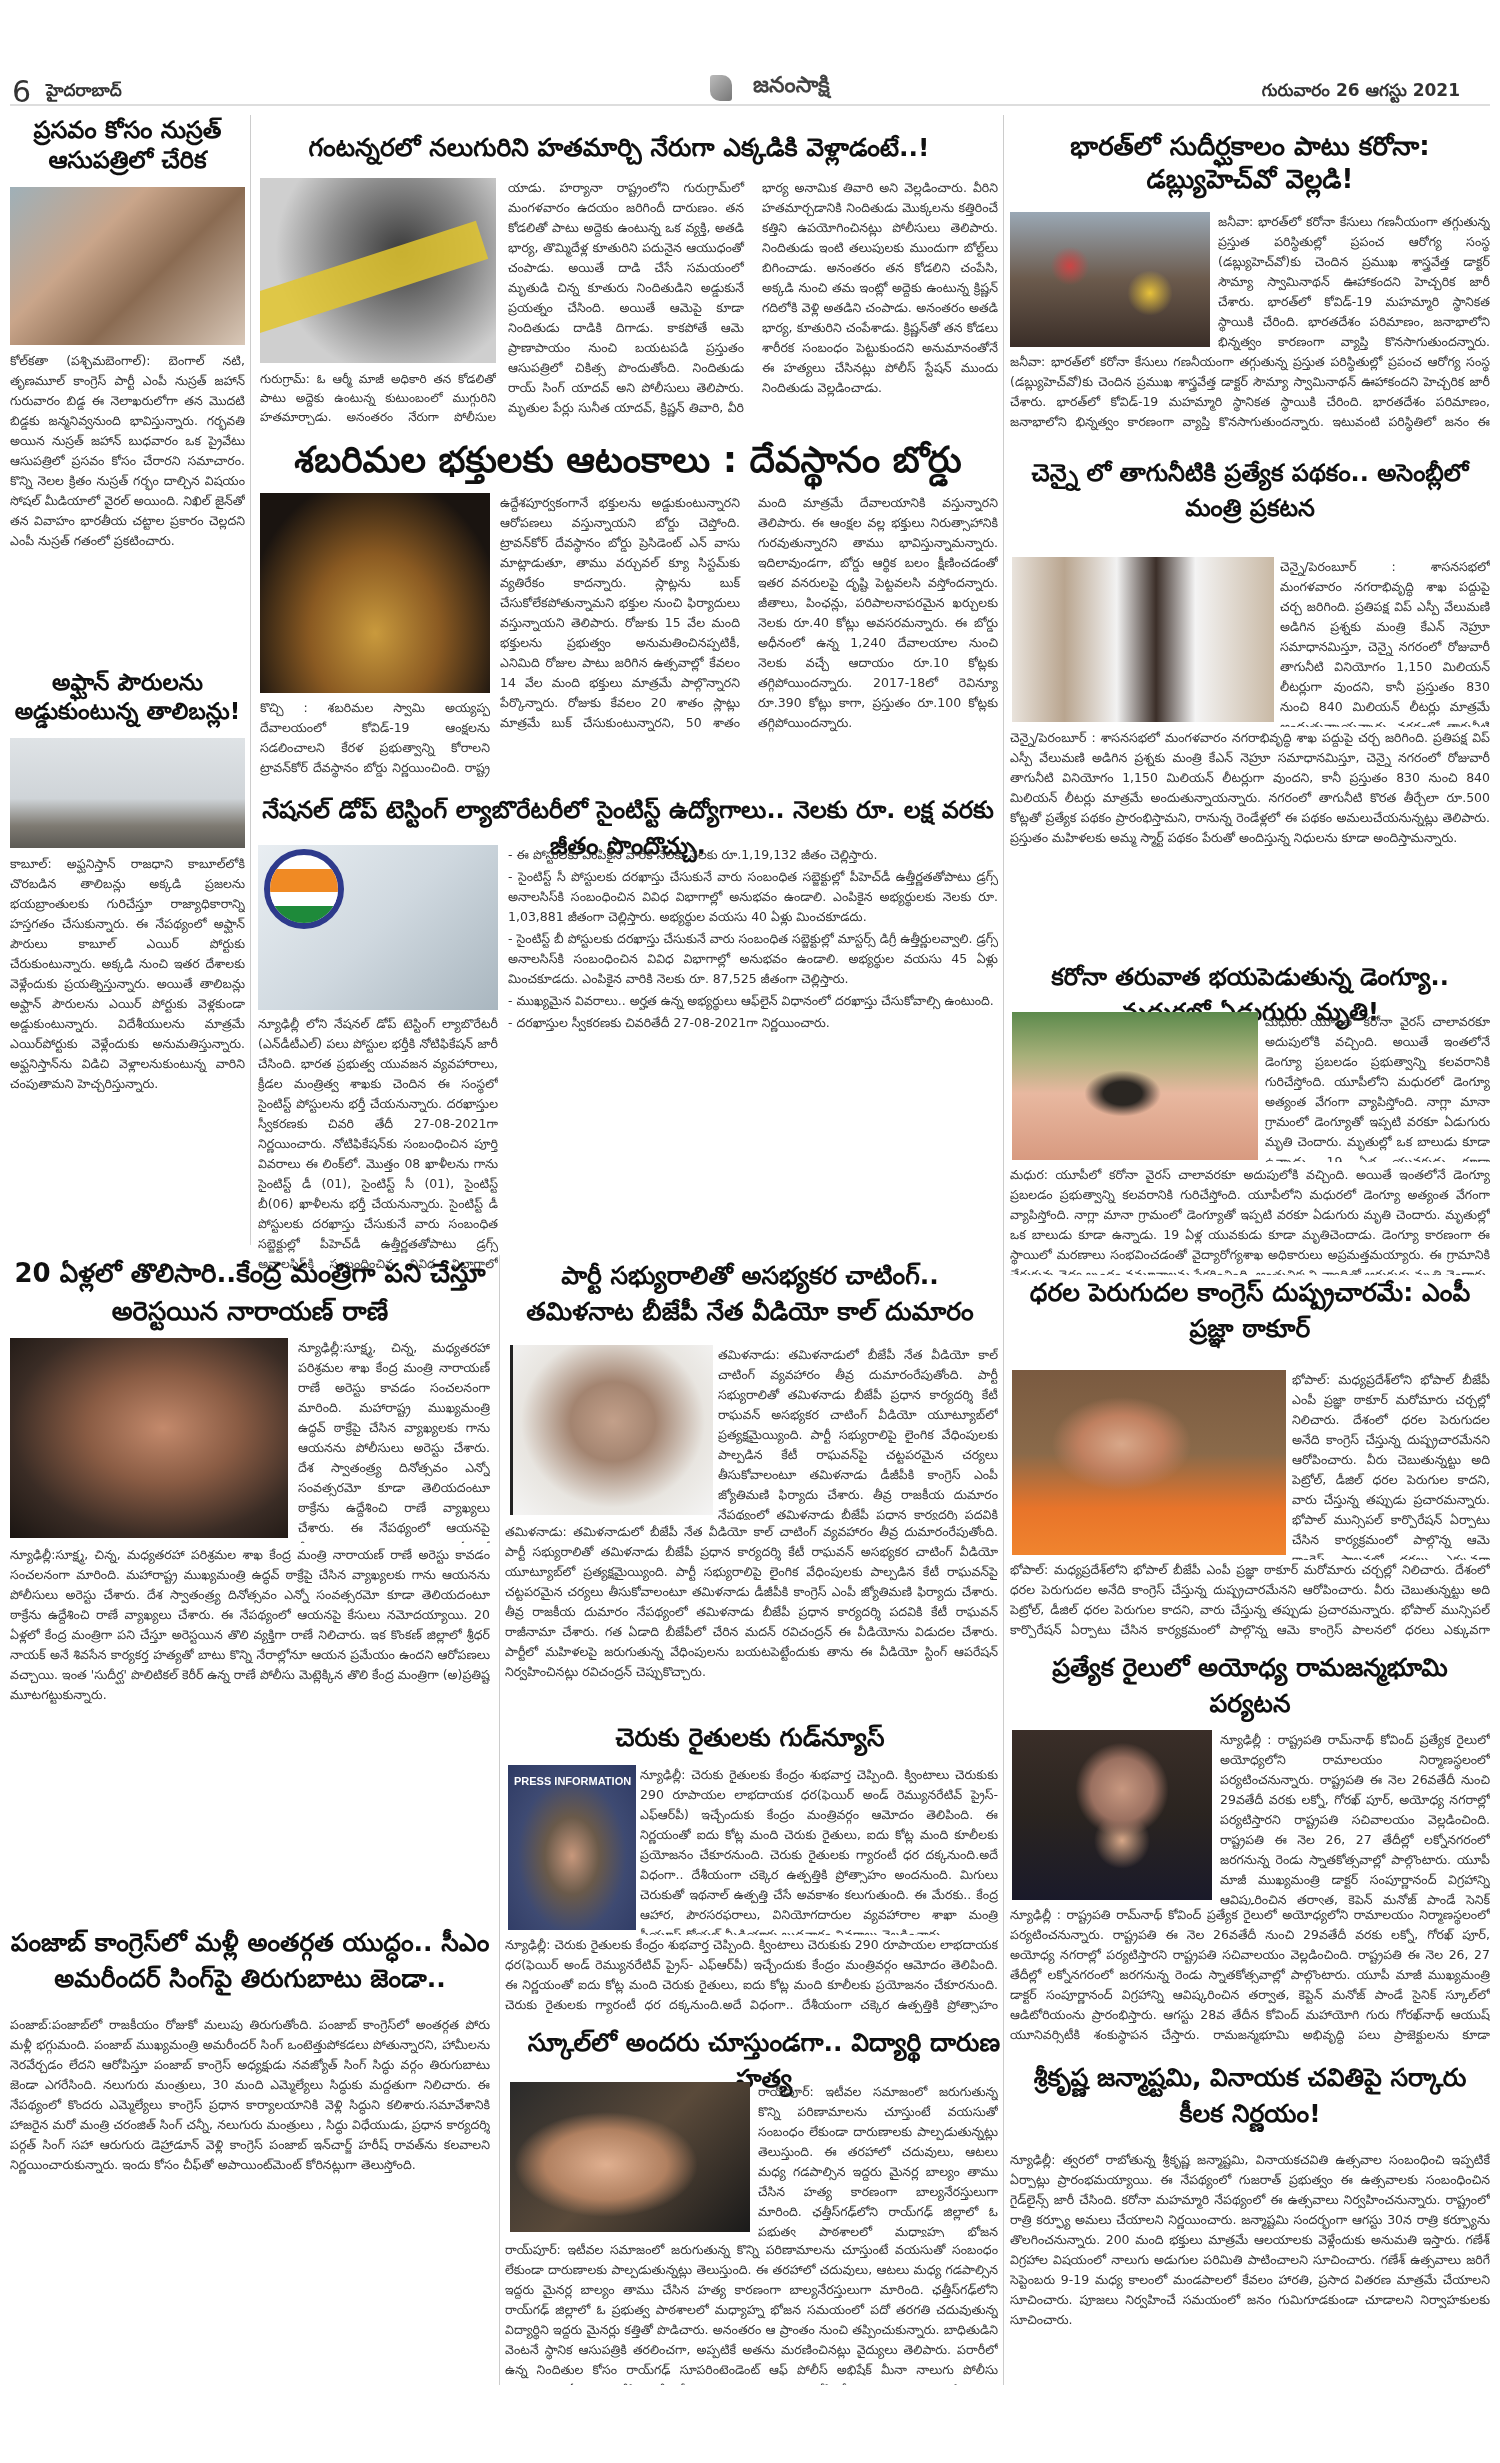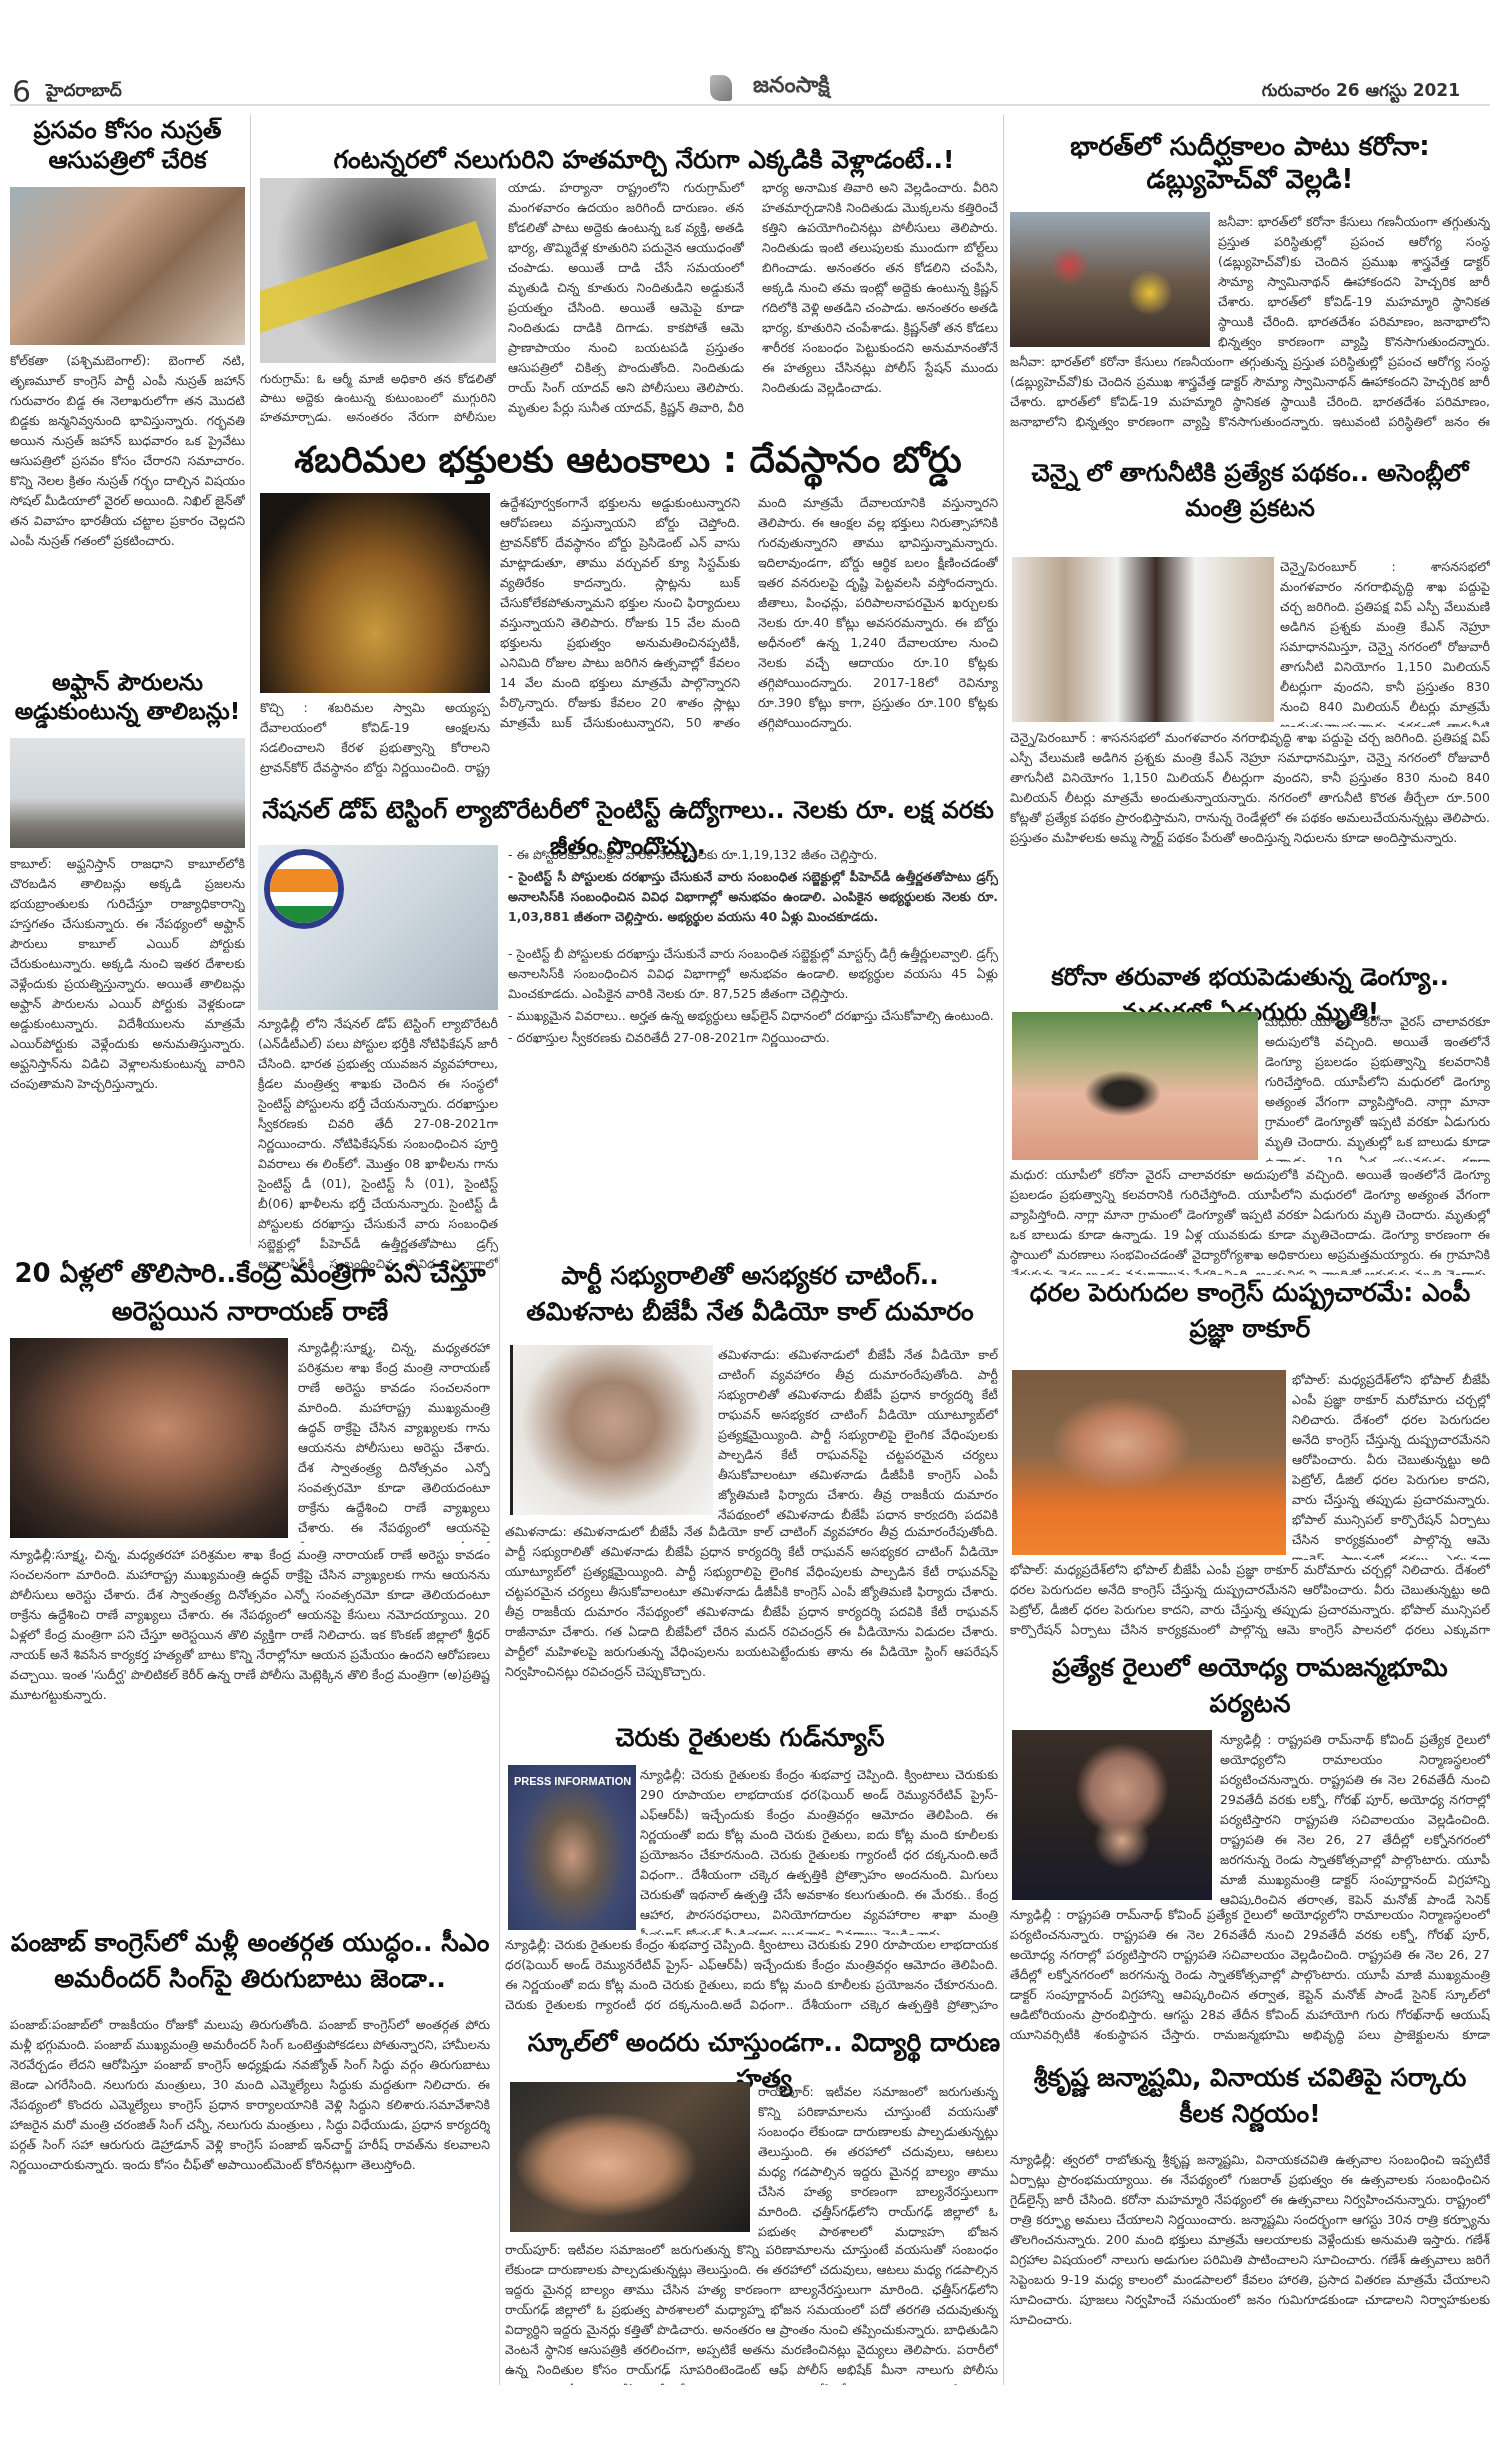--- a/index.html
+++ b/index.html
@@ -37,21 +37,21 @@
   <div class="photo" style="margin-top:12px;height:158px;background:linear-gradient(135deg,#9fb0b8 0%,#c9a58a 35%,#8a6b52 60%,#d9c8b8 100%);"></div>
   <div class="body" style="margin-top:6px;height:258px;overflow:hidden;">కోల్‌కతా (పశ్చిమబెంగాల్): బెంగాల్ నటి, తృణమూల్ కాంగ్రెస్ పార్టీ ఎంపీ నుస్రత్ జహాన్ గురువారం బిడ్డ ఈ నెలాఖరులోగా తన మొదటి బిడ్డకు జన్మనివ్వనుంది భావిస్తున్నారు. గర్భవతి అయిన నుస్రత్ జహాన్ బుధవారం ఒక ప్రైవేటు ఆసుపత్రిలో ప్రసవం కోసం చేరారని సమాచారం. కొన్ని నెలల క్రితం నుస్రత్ గర్భం దాల్చిన విషయం సోషల్ మీడియాలో వైరల్ అయింది. నిఖిల్ జైన్‌తో తన వివాహం భారతీయ చట్టాల ప్రకారం చెల్లదని ఎంపీ నుస్రత్ గతంలో ప్రకటించారు.</div>
 </div>
 
 <div class="abs" style="left:10px;top:668px;width:235px;">
   <div class="hl" style="font-size:23px;">అఫ్ఘాన్ పౌరులను అడ్డుకుంటున్న తాలిబన్లు!</div>
   <div class="photo" style="margin-top:12px;height:110px;background:linear-gradient(180deg,#dfe3e6 0%,#cfd4d8 55%,#7e7a72 80%,#5c5a55 100%);"></div>
   <div class="body" style="margin-top:6px;height:380px;overflow:hidden;">కాబూల్: అఫ్ఘనిస్తాన్ రాజధాని కాబూల్‌లోకి చొరబడిన తాలిబన్లు అక్కడి ప్రజలను భయబ్రాంతులకు గురిచేస్తూ రాజ్యాధికారాన్ని హస్తగతం చేసుకున్నారు. ఈ నేపథ్యంలో అఫ్ఘాన్ పౌరులు కాబూల్ ఎయిర్ పోర్టుకు చేరుకుంటున్నారు. అక్కడి నుంచి ఇతర దేశాలకు వెళ్లేందుకు ప్రయత్నిస్తున్నారు. అయితే తాలిబన్లు అఫ్ఘాన్ పౌరులను ఎయిర్ పోర్టుకు వెళ్లకుండా అడ్డుకుంటున్నారు. విదేశీయులను మాత్రమే ఎయిర్‌పోర్టుకు వెళ్లేందుకు అనుమతిస్తున్నారు. అఫ్ఘనిస్తాన్‌ను విడిచి వెళ్లాలనుకుంటున్న వారిని చంపుతామని హెచ్చరిస్తున్నారు.</div>
 </div>
 
-<div class="abs" style="left:274px;top:132px;width:740px;margin-top:12px;">
+<div class="abs" style="left:249px;top:132px;width:740px;">
   <div class="hl" style="font-size:25px;">గంటన్నరలో నలుగురిని హతమార్చి నేరుగా ఎక్కడికి వెళ్లాడంటే..!</div>
 </div>
 <div class="abs photo" style="left:260px;top:178px;width:236px;height:185px;background:radial-gradient(circle at 60% 40%,#3a3a3a 0%,#8a8a8a 40%,#cfcfcf 70%),linear-gradient(160deg,#e6c93a 0%,#e6c93a 30%,transparent 31%);">
   <div style="position:absolute;left:0;bottom:30px;width:240px;height:40px;background:#e2c62f;transform:rotate(-18deg);transform-origin:left bottom;opacity:.85;"></div>
 </div>
 <div class="abs body" style="left:260px;top:370px;width:236px;height:60px;overflow:hidden;font-size:12px;line-height:19px;">గురుగ్రామ్: ఓ ఆర్మీ మాజీ అధికారి తన కోడలితో పాటు అద్దెకు ఉంటున్న కుటుంబంలో ముగ్గురిని హతమార్చాడు. అనంతరం నేరుగా పోలీసుల ముందు లొంగిపోయాడు.</div>
 <div class="abs body cols2" style="left:508px;top:178px;width:490px;height:242px;overflow:hidden;">యాడు. హర్యానా రాష్ట్రంలోని గురుగ్రామ్‌లో మంగళవారం ఉదయం జరిగిందీ దారుణం. తన కోడలితో పాటు అద్దెకు ఉంటున్న ఒక వ్యక్తి, అతడి భార్య, తొమ్మిదేళ్ల కూతురిని పదునైన ఆయుధంతో చంపాడు. అయితే దాడి చేసే సమయంలో మృతుడి చిన్న కూతురు నిందితుడిని అడ్డుకునే ప్రయత్నం చేసింది. అయితే ఆమెపై కూడా నిందితుడు దాడికి దిగాడు. కాకపోతే ఆమె ప్రాణాపాయం నుంచి బయటపడి ప్రస్తుతం ఆసుపత్రిలో చికిత్స పొందుతోంది. నిందితుడు రాయ్ సింగ్ యాదవ్ అని పోలీసులు తెలిపారు. మృతుల పేర్లు సునీత యాదవ్, క్రిష్ణన్ తివారి, వీరి భార్య అనామిక తివారి అని వెల్లడించారు. వీరిని హతమార్చడానికి నిందితుడు మొక్కలను కత్తిరించే కత్తిని ఉపయోగించినట్లు పోలీసులు తెలిపారు. నిందితుడు ఇంటి తలుపులకు ముందుగా బోల్ట్‌లు బిగించాడు. అనంతరం తన కోడలిని చంపేసి, అక్కడి నుంచి తమ ఇంట్లో అద్దెకు ఉంటున్న క్రిష్ణన్ గదిలోకి వెళ్లి అతడిని చంపాడు. అనంతరం అతడి భార్య, కూతురిని చంపేశాడు. క్రిష్ణన్‌తో తన కోడలు శారీరక సంబంధం పెట్టుకుందని అనుమానంతోనే ఈ హత్యలు చేసినట్లు పోలీస్ స్టేషన్ ముందు నిందితుడు వెల్లడించాడు.</div>
 
 <div class="abs" style="left:258px;top:437px;width:740px;">
   <div class="hl" style="font-size:36px;">శబరిమల భక్తులకు ఆటంకాలు : దేవస్థానం బోర్డు</div>
@@ -66,21 +66,21 @@
 <div class="abs photo" style="left:258px;top:845px;width:240px;height:165px;background:linear-gradient(135deg,#e9eef2 0%,#cfd8df 50%,#a9b6bf 100%);">
   <div style="position:absolute;left:6px;top:4px;width:80px;height:80px;border-radius:50%;background:#fff;border:6px solid #2e3a8c;box-sizing:border-box;overflow:hidden;">
     <div style="height:34%;background:#f08a24;margin-top:14px;"></div>
     <div style="height:20%;background:#fff;"></div>
     <div style="height:34%;background:#1e8a3a;"></div>
   </div>
 </div>
 <div class="abs body" style="left:258px;top:1014px;width:240px;height:255px;overflow:hidden;">న్యూఢిల్లీ లోని నేషనల్ డోప్ టెస్టింగ్ ల్యాబొరేటరీ (ఎన్‌డీటీఎల్) పలు పోస్టుల భర్తీకి నోటిఫికేషన్ జారీ చేసింది. భారత ప్రభుత్వ యువజన వ్యవహారాలు, క్రీడల మంత్రిత్వ శాఖకు చెందిన ఈ సంస్థలో సైంటిస్ట్ పోస్టులను భర్తీ చేయనున్నారు. దరఖాస్తుల స్వీకరణకు చివరి తేదీ 27-08-2021గా నిర్ణయించారు. నోటిఫికేషన్‌కు సంబంధించిన పూర్తి వివరాలు ఈ లింక్‌లో. మొత్తం 08 ఖాళీలను గాను సైంటిస్ట్ డీ (01), సైంటిస్ట్ సీ (01), సైంటిస్ట్ బీ(06) ఖాళీలను భర్తీ చేయనున్నారు. సైంటిస్ట్ డీ పోస్టులకు దరఖాస్తు చేసుకునే వారు సంబంధిత సబ్జెక్టుల్లో పీహెచ్‌డీ ఉత్తీర్ణతతోపాటు డ్రగ్స్ అనాలసిస్‌కి సంబంధించిన వివిధ విభాగాల్లో అనుభవం ఉండాలి. అభ్యర్థుల వయసు 45 ఏళ్లు మించకూడదు.</div>
 <div class="abs" style="left:508px;top:845px;width:490px;height:425px;overflow:hidden;">
   <div class="body" style="margin-bottom:2px;">- <span>ఈ పోస్టులకు ఎంపికైన వారికి నెలకు నెలకు రూ.1,19,132 జీతం చెల్లిస్తారు.</span></div>
-  <div class="body" style="margin-bottom:17px;font-weight:bold;">- <span>సైంటిస్ట్ సీ పోస్టులకు దరఖాస్తు చేసుకునే వారు సంబంధిత సబ్జెక్టుల్లో పీహెచ్‌డీ ఉత్తీర్ణతతోపాటు డ్రగ్స్ అనాలసిస్‌కి సంబంధించిన వివిధ విభాగాల్లో అనుభవం ఉండాలి. ఎంపికైన అభ్యర్థులకు నెలకు రూ. 1,03,881 జీతంగా చెల్లిస్తారు. అభ్యర్థుల వయసు 40 ఏళ్లు మించకూడదు.</span></div>
+  <div class="body" style="margin-bottom:2px;">- <span>సైంటిస్ట్ సీ పోస్టులకు దరఖాస్తు చేసుకునే వారు సంబంధిత సబ్జెక్టుల్లో పీహెచ్‌డీ ఉత్తీర్ణతతోపాటు డ్రగ్స్ అనాలసిస్‌కి సంబంధించిన వివిధ విభాగాల్లో అనుభవం ఉండాలి. ఎంపికైన అభ్యర్థులకు నెలకు రూ. 1,03,881 జీతంగా చెల్లిస్తారు. అభ్యర్థుల వయసు 40 ఏళ్లు మించకూడదు.</span></div>
   <div class="body" style="margin-bottom:2px;">- <span>సైంటిస్ట్ బీ పోస్టులకు దరఖాస్తు చేసుకునే వారు సంబంధిత సబ్జెక్టుల్లో మాస్టర్స్ డిగ్రీ ఉత్తీర్ణులవ్వాలి. డ్రగ్స్ అనాలసిస్‌కి సంబంధించిన వివిధ విభాగాల్లో అనుభవం ఉండాలి. అభ్యర్థుల వయసు 45 ఏళ్లు మించకూడదు. ఎంపికైన వారికి నెలకు రూ. 87,525 జీతంగా చెల్లిస్తారు.</span></div>
   <div class="body" style="margin-bottom:2px;">- <span>ముఖ్యమైన వివరాలు.. అర్హత ఉన్న అభ్యర్థులు ఆఫ్‌లైన్ విధానంలో దరఖాస్తు చేసుకోవాల్సి ఉంటుంది.</span></div>
   <div class="body" style="margin-bottom:12px;">- <span>దరఖాస్తుల స్వీకరణకు చివరితేదీ 27-08-2021గా నిర్ణయించారు.</span></div>
 </div>
 
 <div class="abs" style="left:1010px;top:130px;width:480px;">
   <div class="hl" style="font-size:26px;">భారత్‌లో సుదీర్ఘకాలం పాటు కరోనా: డబ్ల్యుహెచ్‌వో వెల్లడి!</div>
 </div>
 <div class="abs photo" style="left:1010px;top:212px;width:200px;height:135px;background:radial-gradient(circle at 30% 40%,#c44 0%,transparent 12%),radial-gradient(circle at 70% 60%,#e8c23a 0%,transparent 14%),linear-gradient(180deg,#9aa8b5 0%,#6b5a4c 50%,#3a2e28 100%);"></div>
 <div class="abs body" style="left:1218px;top:212px;width:272px;height:140px;overflow:hidden;">జనీవా: భారత్‌లో కరోనా కేసులు గణనీయంగా తగ్గుతున్న ప్రస్తుత పరిస్థితుల్లో ప్రపంచ ఆరోగ్య సంస్థ (డబ్ల్యుహెచ్‌వో)కు చెందిన ప్రముఖ శాస్త్రవేత్త డాక్టర్ సౌమ్యా స్వామినాథన్ ఊహాకందని హెచ్చరిక జారీ చేశారు. భారత్‌లో కోవిడ్-19 మహమ్మారి స్థానికత స్థాయికి చేరింది. భారతదేశం పరిమాణం, జనాభాలోని భిన్నత్వం కారణంగా వ్యాప్తి కొనసాగుతుందన్నారు. ఇటువంటి పరిస్థితిలో జనం ఈ వైరస్‌తో సహజీవనం చేస్తూ, అప్రమత్తంగా ఉండాల్సి ఉందన్నారు. కరోనా నుంచి బయటపడడం సాధ్యం కాదని అభిప్రాయపడ్డారు. దేశంలోని ప్రజలు అలవాటు పడేలా కరోనా స్థానికత స్థాయికి చేరుకుంటుందని, 2022 చివరి నాటికి వ్యాక్సినేషన్ లక్ష్యం పూర్తయితే తిరిగి సాధారణ పరిస్థితులు నెలకొనే అవకాశముందన్నారు.</div>

